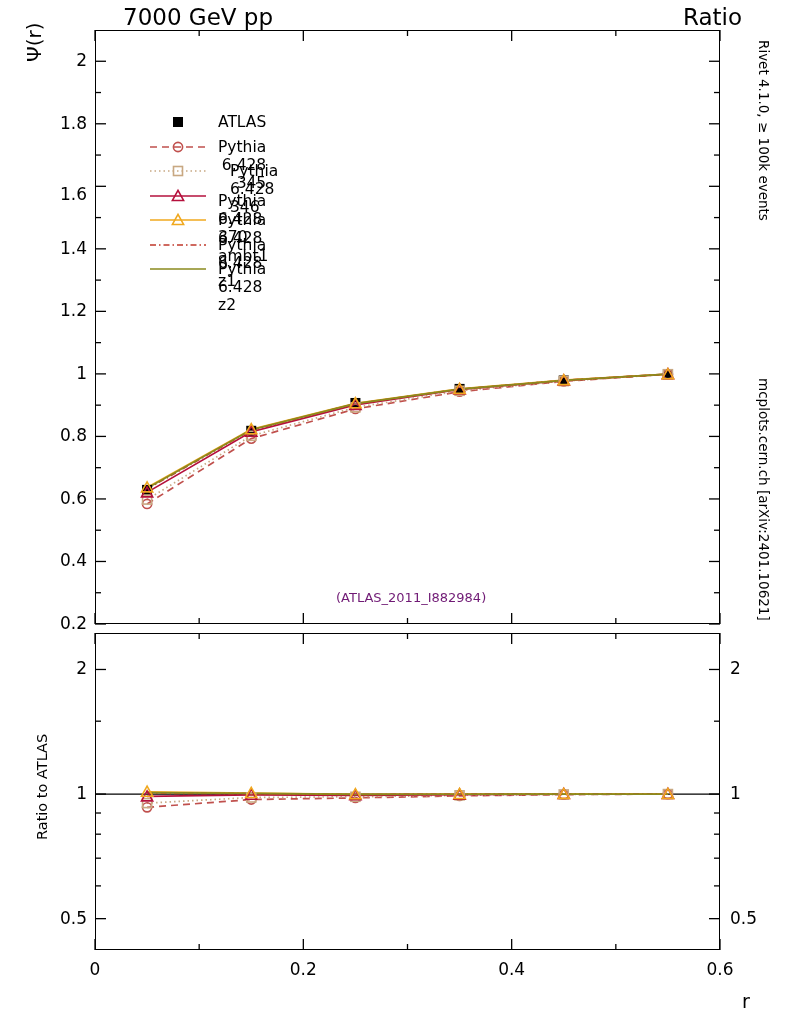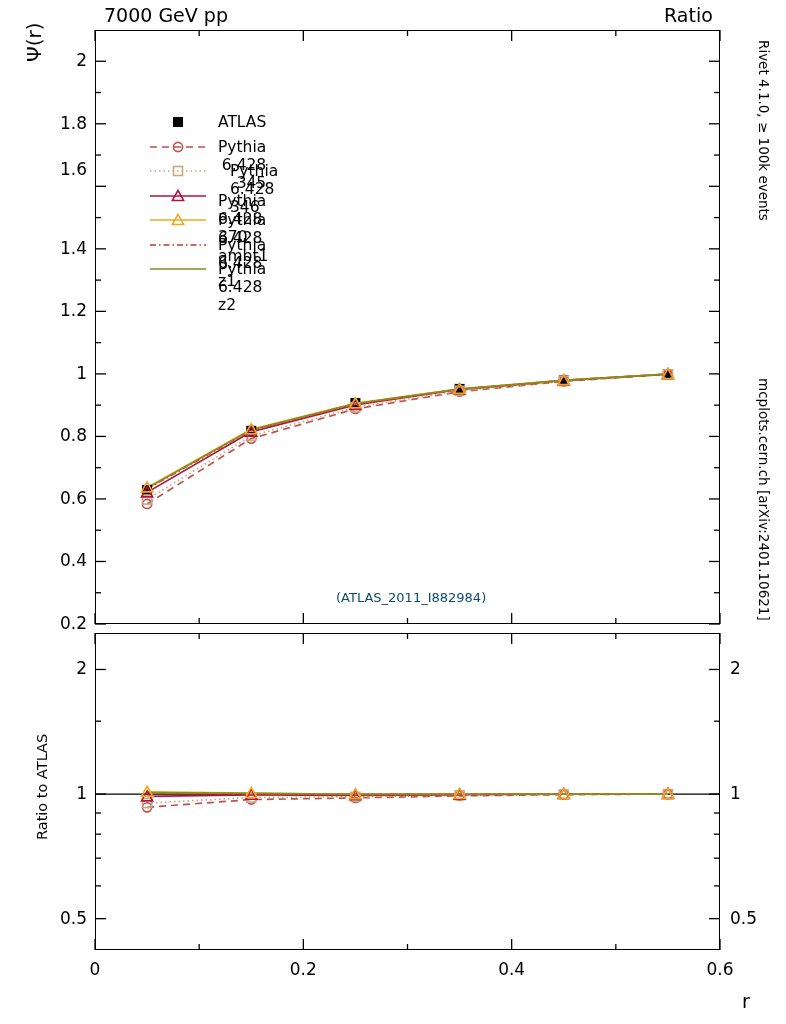--- a/index.html
+++ b/index.html
@@ -1,20 +1,20 @@
 <!DOCTYPE html>
 <html><head>
 <meta charset="utf-8">
 <style>
   html,body{margin:0;padding:0;background:#ffffff;}
   body{width:786px;height:1024px;font-family:"DejaVu Sans","Liberation Sans",sans-serif;color:#000;}
   #root{position:relative;width:786px;height:1024px;overflow:hidden;}
 
   .txt{position:absolute;white-space:nowrap;}
-  .hdr{font-size:19px;}
+  .hdr{font-size:23px;margin-left:19px;}
   .rot{transform-origin:0 0;}
 
   
   #mainFrame{position:absolute;left:95px;top:30px;width:625px;height:594px;border:1.6px solid #000;box-sizing:border-box;}
   #ratioFrame{position:absolute;left:95px;top:633px;width:625px;height:317px;border:1.6px solid #000;box-sizing:border-box;}
 
   svg{display:block;}
   .tick{stroke:#000;stroke-width:1.3;}
   .ticklbl{position:absolute;font-size:17px;text-align:right;}
   .leg-txt{position:absolute;font-size:15.5px;}
@@ -197,27 +197,27 @@
   </svg>
 
   <div id="mainYLabels">
       <div class="ticklbl" style="left: 37px; top: 613px; width: 50px;">0.2</div>
       <div class="ticklbl" style="left: 37px; top: 550.474px; width: 50px;">0.4</div>
       <div class="ticklbl" style="left: 37px; top: 487.947px; width: 50px;">0.6</div>
       <div class="ticklbl" style="left: 37px; top: 425.421px; width: 50px;">0.8</div>
       <div class="ticklbl" style="left: 37px; top: 362.895px; width: 50px;">1</div>
       <div class="ticklbl" style="left: 37px; top: 300.368px; width: 50px;">1.2</div>
       <div class="ticklbl" style="left: 37px; top: 237.842px; width: 50px;">1.4</div>
-      <div class="ticklbl" style="left: 37px; top: 159px; width: 50px;">1.6</div>
+      <div class="ticklbl" style="left: 37px; top: 184px; width: 50px;">1.6</div>
       <div class="ticklbl" style="left: 37px; top: 112.789px; width: 50px;">1.8</div>
       <div class="ticklbl" style="left: 37px; top: 50.2632px; width: 50px;">2</div>
     </div>
 
 
-  <div class="txt" style="left:336px;top:590px;font-size:13px;color:#0c4a6e;">(ATLAS_2011_I882984)</div>
+  <div class="txt" style="left:336px;top:590px;font-size:13px;color:#701a75;">(ATLAS_2011_I882984)</div>
 
   <div id="legend" style="position:absolute;left:148px;top:110px;">
       <div style="position: relative; height: 24.5px;">
         <svg width="62" height="24" style="position: absolute; left: 0px; top: 0px;">
           <rect x="25" y="7" width="10" height="10" fill="#000000"></rect>
         </svg>
         <span class="leg-txt" style="left: 70px; top: 3px;">ATLAS</span>
       </div>
       <div style="position: relative; height: 24.5px;">
         <svg width="62" height="24" style="position: absolute; left: 0px; top: 0px;">

